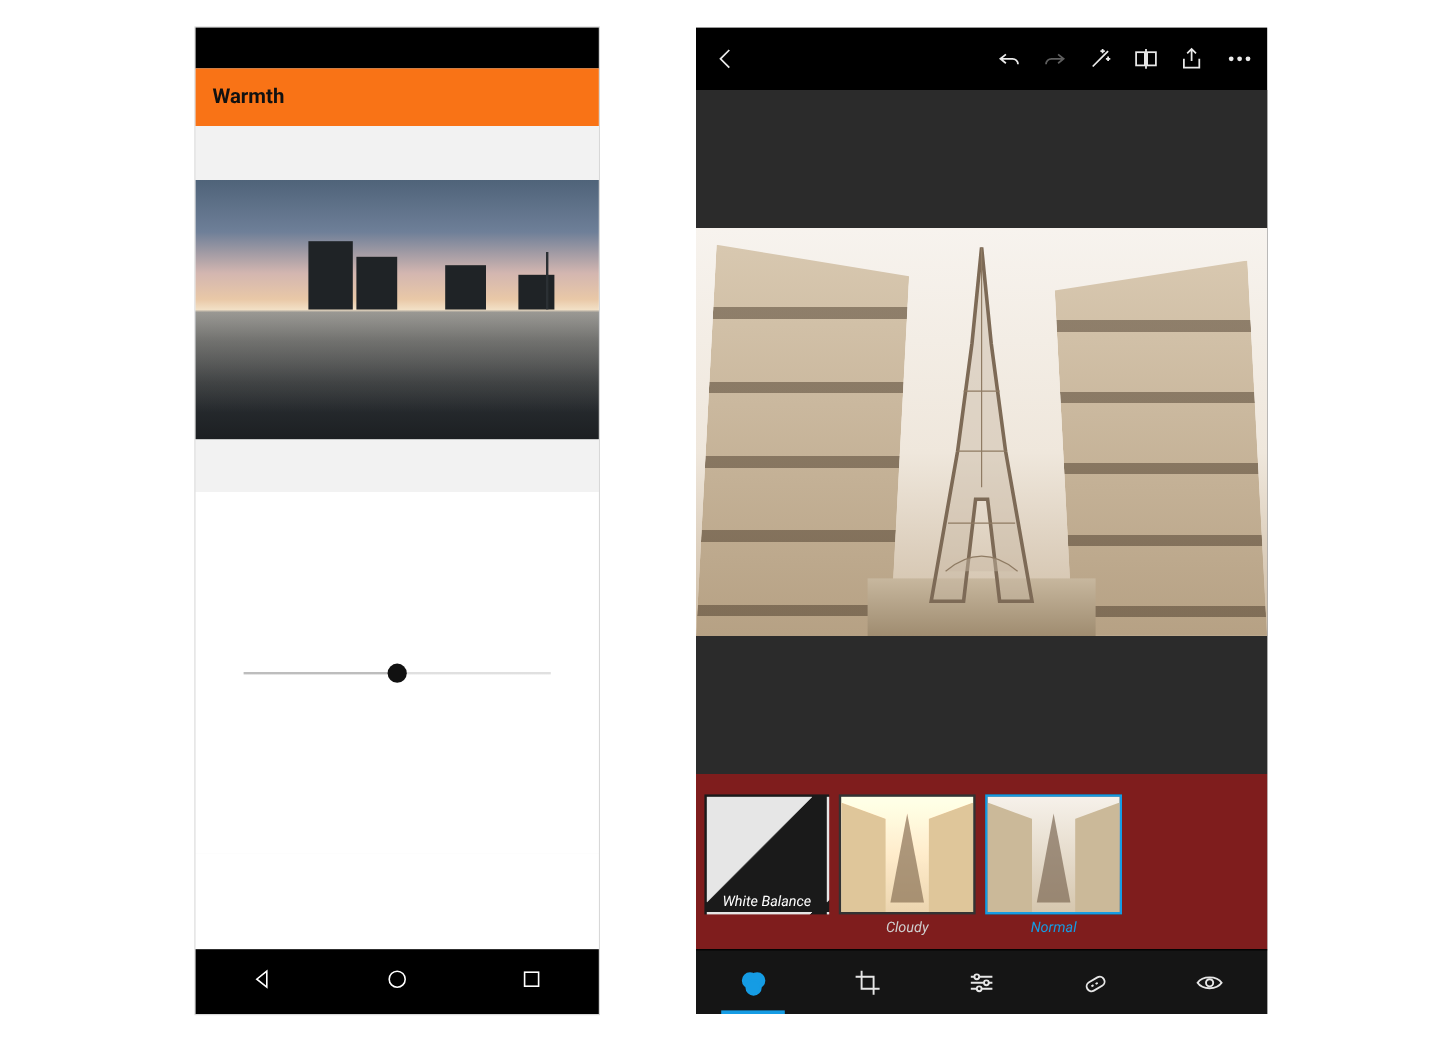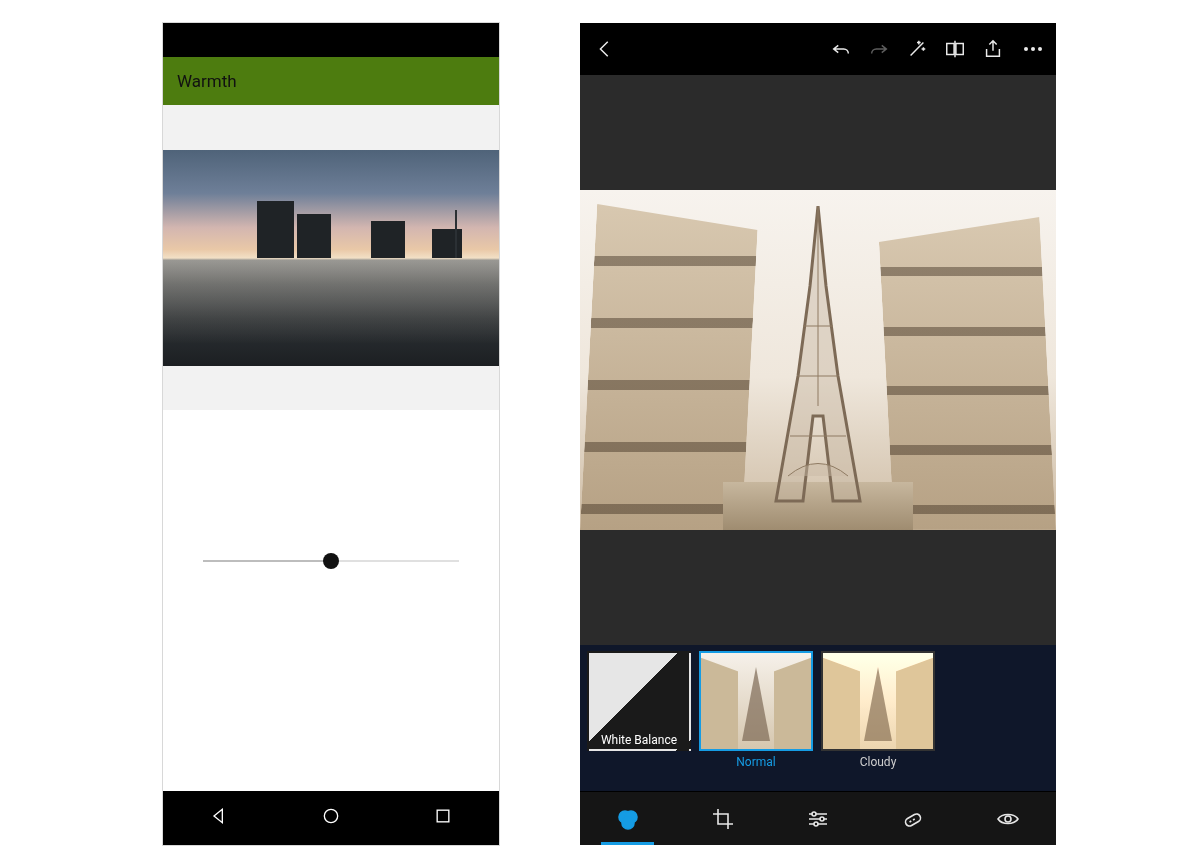--- a/index.html
+++ b/index.html
@@ -27,27 +27,27 @@
     box-shadow: 0 0 0 1px #d8d8d8;
     display: flex;
     flex-direction: column;
   }
   .status-bar-left {
     height: 34px;
     background: #000000;
     flex: 0 0 auto;
   }
   .title-bar {
-    background: #4d7c0f;
+    background: #f97316;
     height: 48px;
     display: flex;
     align-items: center;
     padding: 0 14px;
     font-size: 17px;
-    font-weight: 400;
+    font-weight: 700;
     color: #111;
   }
   .left-photo-area {
     background: #f2f2f2;
     height: 305px;
     display: flex;
     align-items: center;
     justify-content: center;
   }
   .left-photo { width: 100%; height: 216px; }
@@ -162,26 +162,27 @@
     repeating-linear-gradient(to bottom, transparent 0 16%, rgba(60,45,30,.45) 16% 19%); }
   .eiffel { position:absolute; left:50%; bottom:6%; transform:translateX(-50%); }
   .eiffel svg { width:120px; height:300px; }
   .eiffel svg path { stroke:#7d6a56; stroke-width:3; fill:rgba(200,185,165,.45); }
   .eiffel svg .lattice { stroke:#8f7b63; stroke-width:1; }
   .street { position:absolute; left:30%; right:30%; bottom:0; height:14%;
     background:linear-gradient(to bottom,#c7b79e,#9f8c70); }
 
   .filter-strip {
     height:146px;
-    background:#0f172a;
-    display:flex;
-    align-items:flex-start;
+    background:#7f1d1d;
+    display:flex;
+    align-items:center;
     padding:6px 0 0 6px;
     gap:6px;
     overflow:hidden;
+    font-style:italic;
   }
   .filter-item {
     width:116px;
     flex:0 0 auto;
     display:flex;
     flex-direction:column;
     align-items:center;
     cursor:pointer;
   }
   .thumb {
@@ -352,42 +353,42 @@
         </div>
       </div>
     </div>
 
     <div class="filter-strip">
       <div class="filter-item lead">
         <div class="thumb"></div>
         <div class="flabel">White Balance</div>
       </div>
 
+      <div class="filter-item">
+        <div class="thumb">
+            <div class="paris-mini warm">
+              <div class="mleft"></div>
+              <div class="mright"></div>
+              <div class="mtower"></div>
+            </div>
+          </div>
+        <div class="flabel">Cloudy</div>
+      </div>
+
       <div class="filter-item selected">
         <div class="thumb">
             <div class="paris-mini">
               <div class="mleft"></div>
               <div class="mright"></div>
               <div class="mtower"></div>
             </div>
           </div>
         <div class="flabel">Normal</div>
       </div>
 
-      <div class="filter-item">
-        <div class="thumb">
-            <div class="paris-mini warm">
-              <div class="mleft"></div>
-              <div class="mright"></div>
-              <div class="mtower"></div>
-            </div>
-          </div>
-        <div class="flabel">Cloudy</div>
-      </div>
-
     </div>
 
     <div class="tool-tabs">
       <div class="tool-tab active">
         <svg class="filtericon" viewBox="0 0 24 24">
           <circle cx="9" cy="10" r="6"></circle>
             <circle cx="15" cy="10" r="6"></circle>
             <circle cx="12" cy="16" r="6"></circle>
         </svg>
       </div>

